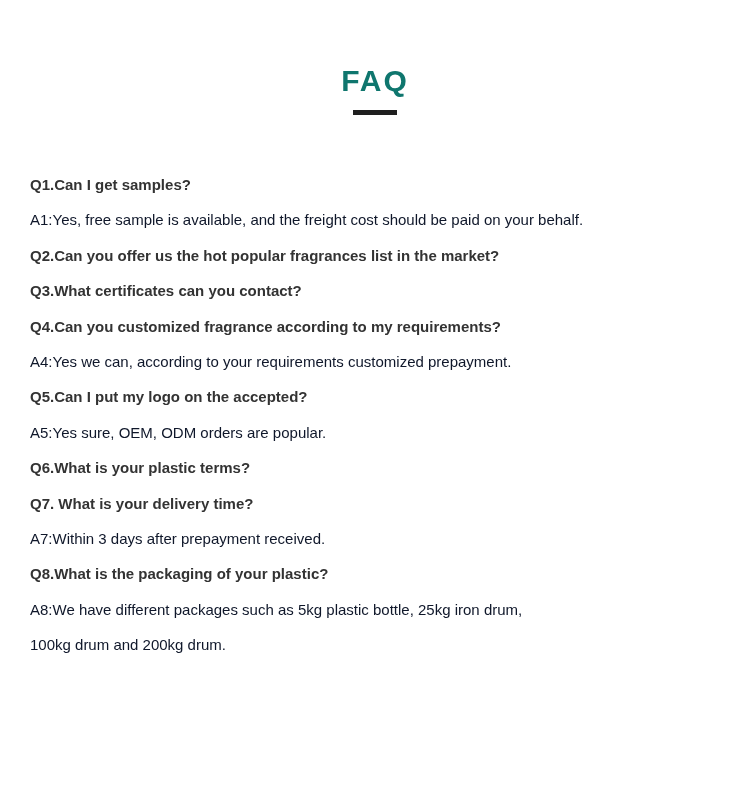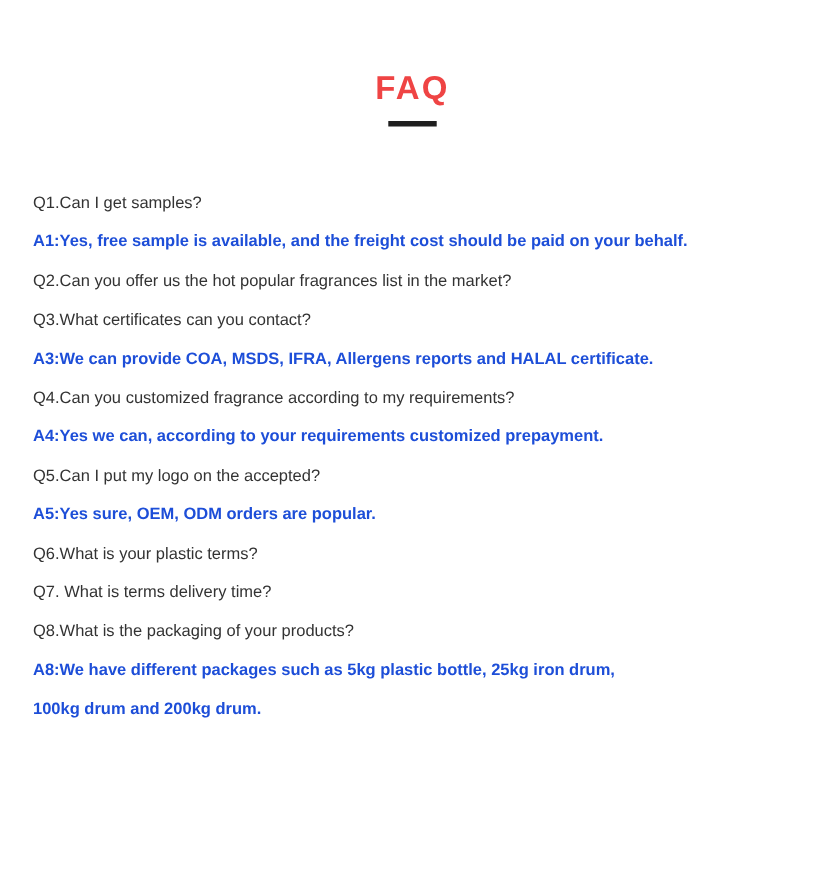--- a/index.html
+++ b/index.html
@@ -16,71 +16,71 @@
     height: 810px;
     background: #ffffff;
   }
   .title {
     margin-top: 64px;
     text-align: center;
     font-size: 30px;
     line-height: 34px;
     font-weight: bold;
     letter-spacing: 2px;
-    color: #ef4444;
+    color: #0f766e;
   }
   .title-underline {
     width: 44px;
     height: 5px;
     background: #1f1f1f;
     margin: 12px auto 0 auto;
   }
   .qa-list {
     margin-top: 52px;
     padding-left: 30px;
     padding-right: 30px;
   }
   .qa-list p {
     height: 35.4px;
     line-height: 35.4px;
     font-size: 15px;
     white-space: nowrap;
   }
   .q {
-    font-weight: normal;
+    font-weight: bold;
     color: #333333;
   }
   .a {
-    font-weight: bold;
-    color: #1d4ed8;
+    font-weight: normal;
+    color: #0f172a;
   }
 </style>
 </head>
 <body>
 
 <div class="page">
   <h1 class="title">FAQ</h1>
   <div class="title-underline"></div>
 
   <div class="qa-list">
     <p class="q">Q1.Can I get samples?</p>
     <p class="a">A1:Yes, free sample is available, and the freight cost should be paid on your behalf.</p>
 
     <p class="q">Q2.Can you offer us the hot popular fragrances list in the market?</p>
 
     <p class="q">Q3.What certificates can you contact?</p>
-    <p class="a">A3:We can provide COA, MSDS, IFRA, Allergens reports and HALAL certificate.</p>
 
     <p class="q">Q4.Can you customized fragrance according to my requirements?</p>
     <p class="a">A4:Yes we can, according to your requirements customized prepayment.</p>
 
     <p class="q">Q5.Can I put my logo on the accepted?</p>
     <p class="a">A5:Yes sure, OEM, ODM orders are popular.</p>
 
     <p class="q">Q6.What is your plastic terms?</p>
 
-    <p class="q">Q7. What is terms delivery time?</p>
+    <p class="q">Q7. What is your delivery time?</p>
+    <p class="a">A7:Within 3 days after prepayment received.</p>
 
-    <p class="q">Q8.What is the packaging of your products?</p>
+    <p class="q">Q8.What is the packaging of your plastic?</p>
     <p class="a">A8:We have different packages such as 5kg plastic bottle, 25kg iron drum,</p>
     <p class="a">100kg drum and 200kg drum.</p>
   </div>
 </div>
 
 </body></html>

